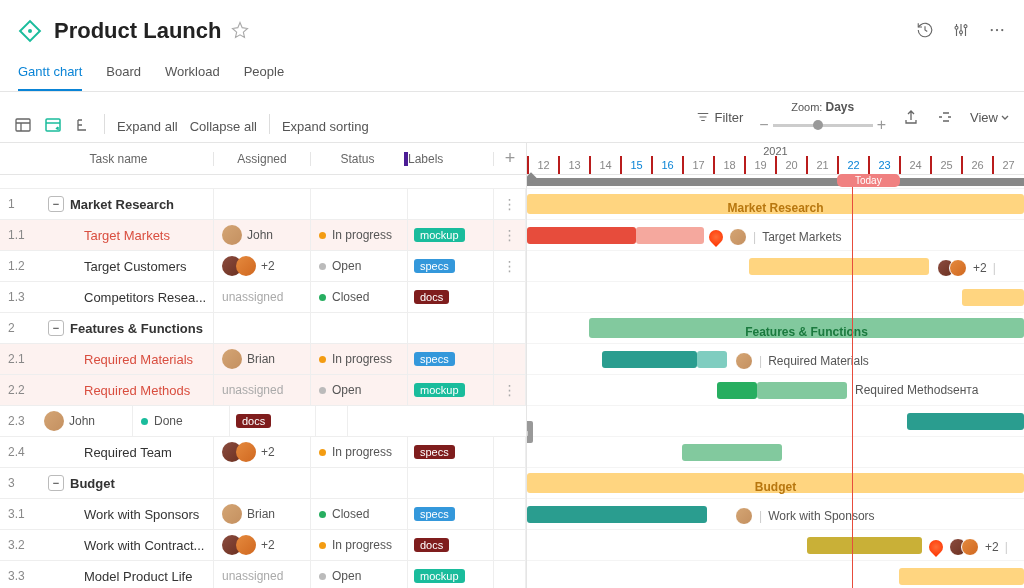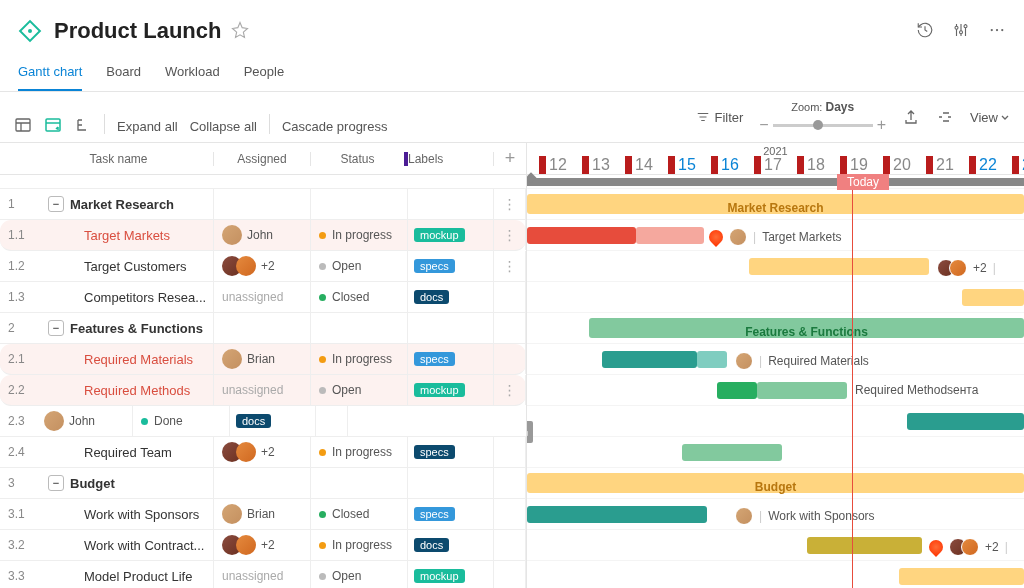--- a/index.html
+++ b/index.html
@@ -40,21 +40,21 @@
 .table-header { display: flex; align-items: center; height: 32px; border-bottom: 1px solid #e5e5e5; background: #fff; font-size: 12px; color: #666; }
 .th-name { width: 214px; padding-left: 24px; border-right: 1px solid #e5e5e5; text-align: center; }
 .th-assigned { width: 97px; border-right: 1px solid #e5e5e5; text-align: center; }
 .th-status { width: 97px; border-right: 4px solid #4c1d95; text-align: center; }
 .th-labels { width: 86px; border-right: 1px solid #e5e5e5; text-align: left; }
 .th-add { width: 32px; text-align: center; font-size: 18px; color: #999; cursor: pointer; }
 
 
 .table-row { display: flex; align-items: center; height: 31px; border-bottom: 1px solid #eee; font-size: 13px; }
 .table-row.spacer { height: 14px; }
-.table-row.pink { background: #fdf2f0; border-radius: 11px; }
+.table-row.pink { background: #fdf2f0; }
 .td-num { width: 36px; color: #888; padding-left: 8px; font-size: 12px; }
 .td-name { width: 178px; display: flex; align-items: center; gap: 6px; border-right: 1px solid #eee; height: 100%; }
 .td-name.group { font-weight: 600; color: #333; }
 .td-name.red { color: #d94e3f; }
 .td-name.indent { padding-left: 48px; }
 .collapse-btn { width: 16px; height: 16px; border: 1px solid #bbb; border-radius: 3px; display: inline-flex; align-items: center; justify-content: center; font-size: 11px; color: #666; cursor: pointer; margin-left: 12px; }
 .td-assigned { width: 97px; border-right: 1px solid #eee; height: 100%; display: flex; align-items: center; gap: 5px; padding-left: 8px; font-size: 12px; color: #555; }
 .avatar { width: 20px; height: 20px; border-radius: 50%; display: inline-block; }
 .av1 { background: linear-gradient(135deg,#d4a574,#c49060); }
 .av2 { background: linear-gradient(135deg,#8b4c3f,#6b3020); }
@@ -65,36 +65,36 @@
 .td-status { width: 97px; border-right: 1px solid #eee; height: 100%; display: flex; align-items: center; gap: 6px; padding-left: 8px; font-size: 12px; color: #555; }
 .status-dot { width: 7px; height: 7px; border-radius: 50%; display: inline-block; }
 .dot-orange { background: #f39c12; }
 .dot-gray { background: #bbb; }
 .dot-green { background: #27ae60; }
 .dot-cyan { background: #1abc9c; }
 .td-labels { width: 86px; border-right: 1px solid #eee; height: 100%; display: flex; align-items: center; padding-left: 6px; }
 .label-chip { padding: 1px 6px; border-radius: 3px; font-size: 11px; color: #fff; }
 .chip-teal { background: #1abc9c; }
 .chip-blue { background: #3498db; }
-.chip-purple { background: #0c4a6e; }
+.chip-purple { background: #7f1d1d; }
 .td-menu { width: 32px; border-right: 1px solid #eee; height: 100%; display: flex; align-items: center; justify-content: center; color: #aaa; cursor: pointer; font-size: 14px; }
 
 
 .gantt-header { position: relative; height: 32px; border-bottom: 1px solid #e5e5e5; }
 .gantt-year { position: absolute; top: 0; left: 0; width: 100%; text-align: center; font-size: 11px; color: #666; padding-top: 2px; }
 .gantt-days { position: absolute; bottom: 0; display: flex; height: 18px; }
-.gantt-day { width: 31px; border-left: 7px solid #b91c1c; text-align: center; font-size: 16px; color: #888; line-height: 18px; margin-left: 12px; }
+.gantt-day { width: 31px; border-left: 2px solid #b91c1c; text-align: center; font-size: 11px; color: #888; line-height: 18px; }
 .gantt-day.highlight { color: #0a84d6; font-weight: 500; }
 
 
 .gantt-body { position: relative; }
 .gantt-row { height: 31px; position: relative; border-bottom: 1px solid #f4f4f4; }
 .gantt-row.spacer { height: 14px; }
 .today-line { position: absolute; top: 0; bottom: 0; width: 1px; background: #e74c3c; left: 325px; z-index: 10; }
-.today-badge { position: absolute; top: -1px; left: 310px; background: #f08080; color: #fff; font-size: 12px; padding: 1px 10px; border-radius: 0; z-index: 11; }
+.today-badge { position: absolute; top: -1px; left: 310px; background: #f08080; color: #fff; font-size: 10px; padding: 1px 18px; border-radius: 5px; z-index: 11; }
 .overview-bar { position: absolute; top: 3px; height: 8px; background: #888; }
 .overview-diamond { position: absolute; top: -1px; width: 8px; height: 8px; transform: rotate(45deg); background: #888; }
 .gantt-bar { position: absolute; top: 7px; height: 17px; border-radius: 3px; }
 .gantt-bar.summary { top: 5px; height: 20px; }
 .bar-yellow { background: #ffd580; }
 .bar-red { background: #e74c3c; }
 .bar-red-light { background: #f5a89e; }
 .bar-green { background: #82c99e; }
 .bar-green-dark { background: #27ae60; }
 .bar-teal { background: #2a9d8f; }
@@ -165,21 +165,21 @@
     </span>
   <span class="toolbar-icon">
       <svg width="16" height="16" viewBox="0 0 16 16" fill="none" stroke="#666" stroke-width="1.3">
         <path d="M3 3h4M3 8h4M7 13h4M3 3v10h4"></path>
       </svg>
     </span>
   <div class="divider"></div>
   <span class="toolbar-btn">Expand all</span>
   <span class="toolbar-btn">Collapse all</span>
   <div class="divider"></div>
-  <span class="toolbar-btn">Cascade progress</span>
+  <span class="toolbar-btn">Expand sorting</span>
   <div class="toolbar-right">
     <span class="toolbar-btn" style="display:flex;align-items:center;gap:4px;">
         <svg width="14" height="14" viewBox="0 0 16 16" fill="none" stroke="#666" stroke-width="1.3">
           <path d="M2 4h12M4 8h8M6 12h4"></path>
         </svg>
         <span>Filter</span>
       </span>
     <div class="zoom-group">
       <div><span class="zoom-label">Zoom:</span> <b style="font-size:12px;">Days</b></div>
       <div class="zoom-slider">

